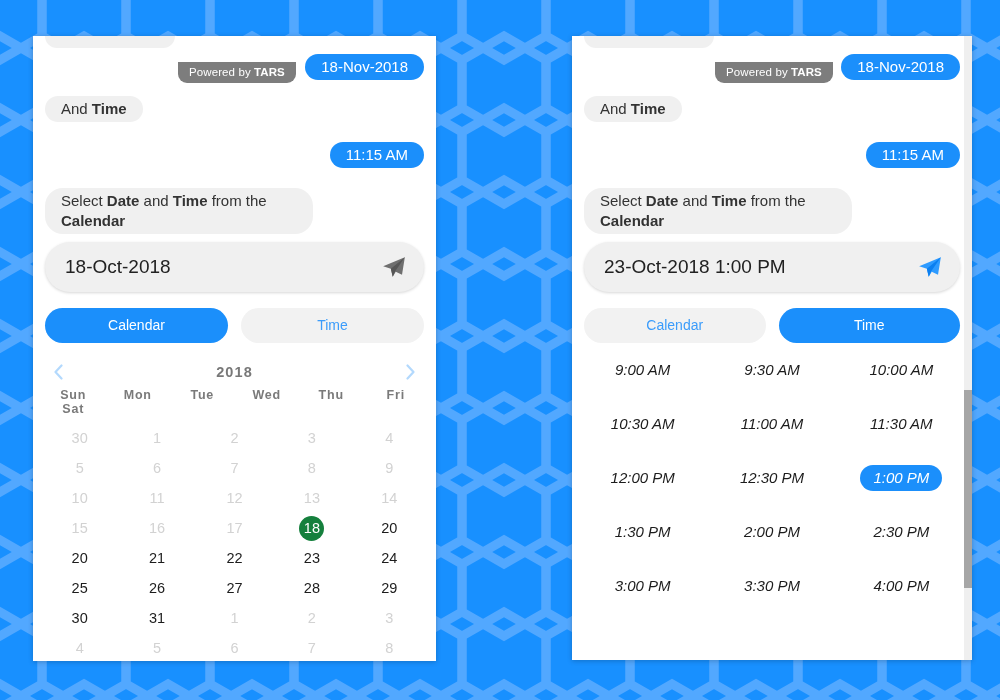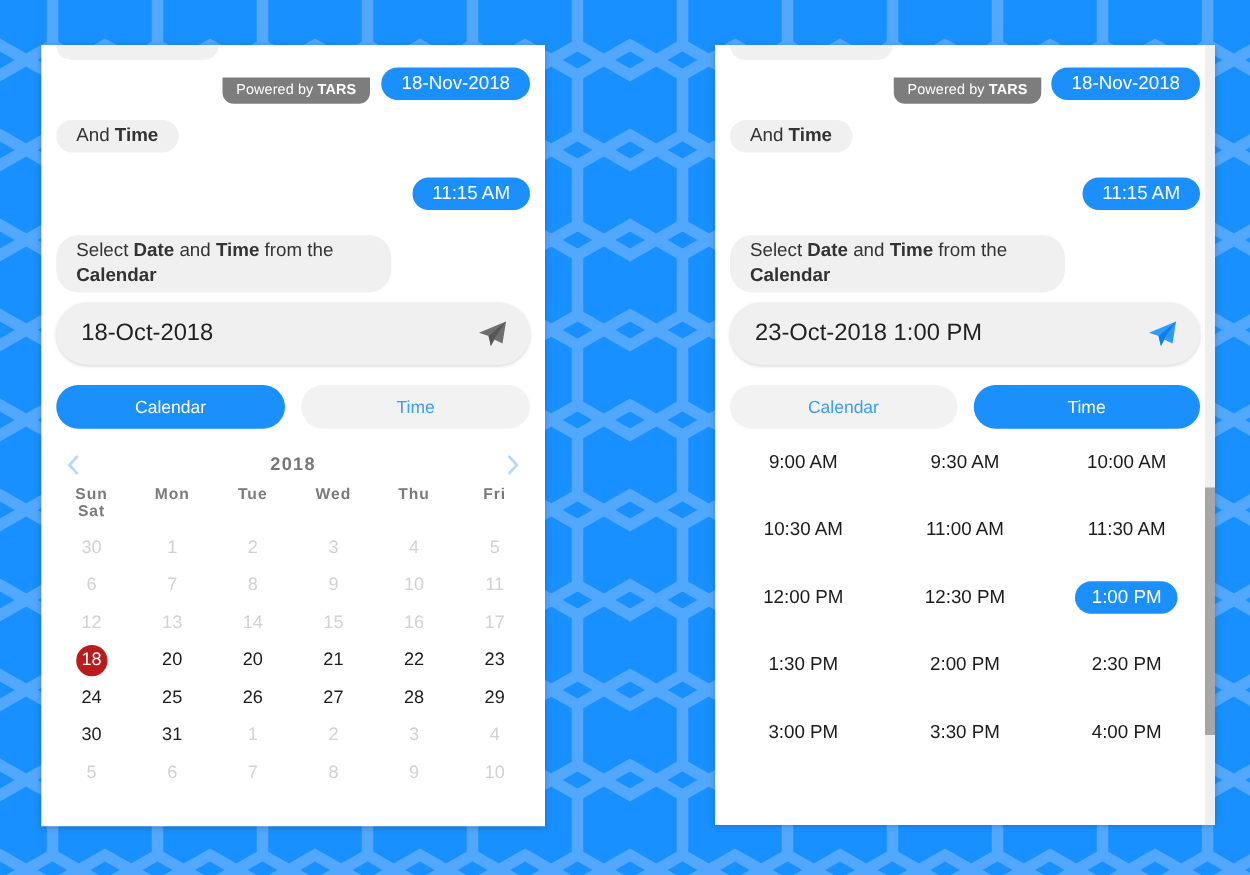--- a/index.html
+++ b/index.html
@@ -171,62 +171,63 @@
     text-align: center;
     font-size: 12.5px;
     font-weight: 700;
     color: #7a7a7a;
     letter-spacing: .8px;
   }
 
   
   .dates {
     display: grid;
-    grid-template-columns: repeat(6, 1fr);
+    grid-template-columns: repeat(5, 1fr);
     margin: 10px 8px 0 8px;
     row-gap: 5px;
   }
   .date-cell {
     height: 25px;
     display: flex;
     align-items: center;
     justify-content: center;
     font-size: 14.5px;
     color: #1c1c1c;
   }
   .date-cell.muted { color: #d2d2d2; }
   .date-cell .pill {
     width: 25px;
     height: 25px;
     border-radius: 50%;
     display: flex;
     align-items: center;
     justify-content: center;
   }
-  .date-cell.selected .pill { background: #b91c1c; color: #ffffff; }
+  .date-cell.selected .pill { background: #15803d; color: #ffffff; }
 
   
   .times {
     display: grid;
     grid-template-columns: repeat(3, 1fr);
     margin: 14px 6px 0 6px;
     row-gap: 28px;
   }
   .time-cell {
     display: flex;
     align-items: center;
     justify-content: center;
     font-size: 15px;
     color: #1c1c1c;
     height: 26px;
   }
   .time-cell .pill {
     padding: 4px 13px;
     border-radius: 14px;
     line-height: 18px;
+    font-style: italic;
   }
   .time-cell.selected .pill { background: #1b8ffb; color: #ffffff; }
 
   
   .scrollbar-track {
     position: absolute;
     right: 0;
     top: 0;
     width: 8px;
     height: 100%;

